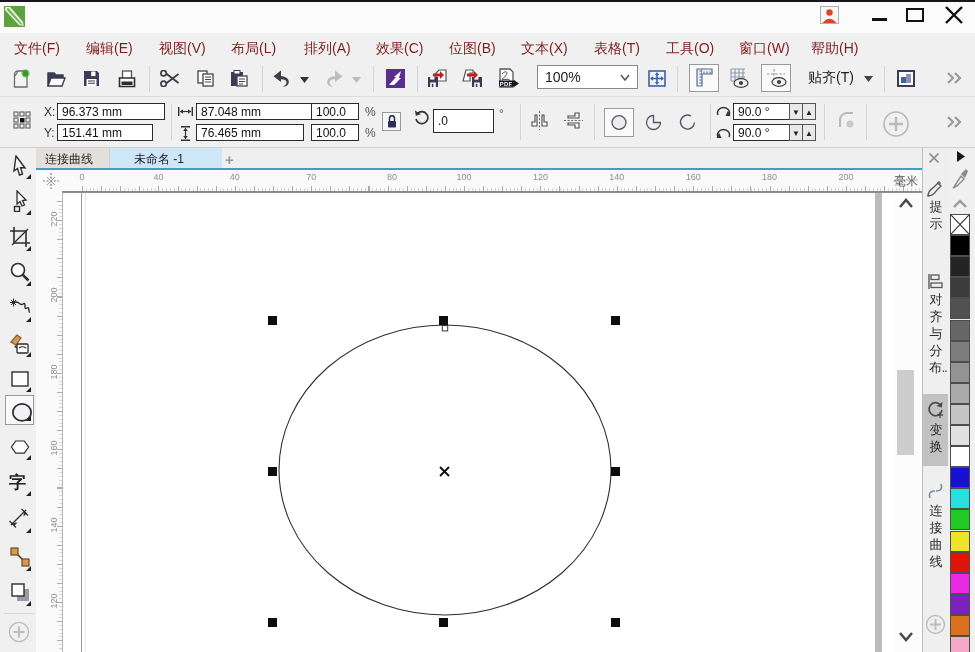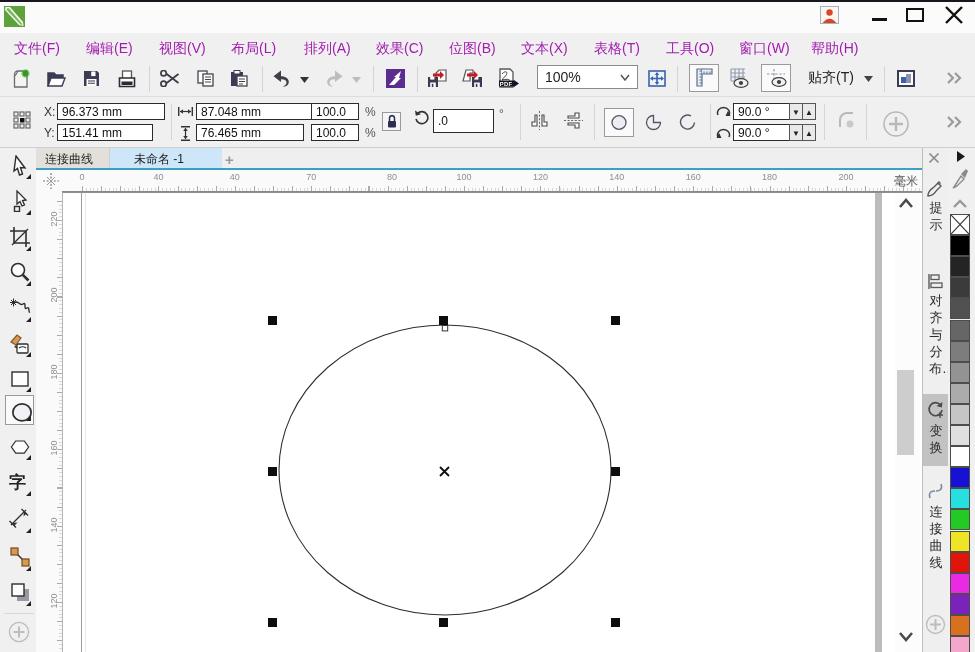--- a/index.html
+++ b/index.html
@@ -11,21 +11,21 @@
 
 #titlebar { left:0; top:0; width:975px; height:33px; background:#fbfbfb; border-top:2px solid #16161f; }
 #title-text { left:31px; top:9px; font-size:13.5px; color:#161616; }
 #avatar { left:820px; top:6px; width:19px; height:18px; border:1px solid #9eb4c0; background:#fdf5ef; }
 #btn-min { left:872px; top:18px; width:15px; height:3px; background:#111; }
 #btn-max { left:906px; top:8px; width:18px; height:14px; border:2px solid #111; background:transparent; }
 #btn-close { left:944px; top:6px; width:20px; height:18px; }
 
 
 #menubar { left:0; top:35px; width:975px; height:26px; background:#f0f0f0; }
-.mi { position:absolute; top:5px; font-size:14px; color:#a21caf; }
+.mi { position:absolute; top:5px; font-size:14px; color:#7f1d1d; }
 
 
 #toolbar { left:0; top:61px; width:975px; height:36px; background:#f0f0f0; border-bottom:1px solid #dddddd;}
 .tsep { position:absolute; top:66px; width:1px; height:26px; background:#d4d4d4; }
 
 
 #propbar { left:0; top:97px; width:975px; height:51px; background:#f0f0f0; border-bottom:1px solid #cfcfcf; }
 .pfield { position:absolute; height:17px; background:#fff; border:1px solid #2b2b2b; font-size:12px; color:#111; padding:1px 0 0 4px; }
 .plabel { position:absolute; font-size:12px; color:#333; }
 .psep { position:absolute; top:104px; width:1px; height:36px; background:#d4d4d4; }
@@ -69,21 +69,21 @@
 #pageline { left:81px; top:193px; width:1px; height:459px; background:#9b9b9b; }
 #pageline2 { left:85px; top:193px; width:1px; height:459px; background:#e8e8e8; }
 #rightband { left:875px; top:193px; width:7px; height:459px; background:#bcbcbc; }
 
 
 #vscroll { left:895px; top:193px; width:25px; height:459px; background:#fcfcfc; }
 #vthumb { left:897px; top:370px; width:17px; height:85px; background:#cdcdcd; }
 
 
 #docker { left:922px; top:148px; width:26px; height:504px; background:#efefef; border-left:1px solid #bdbdbd; }
-.dtxt { position:absolute; left:929px; width:14px; font-size:13px; line-height:17px; color:#2b2b2b; word-break:break-all; text-align:center; }
+.dtxt { position:absolute; left:929px; width:14px; font-size:13px; line-height:17px; color:#2b2b2b; word-break:break-all; text-align:center;font-family:Liberation Mono, monospace; }
 #dock-active { position:absolute; left:923px; top:394px; width:25px; height:72px; background:#c2c2c2; }
 
 
 #palette { left:948px; top:148px; width:27px; height:504px; background:#f0f0f0; }
 .sw { position:absolute; left:950px; width:20px; height:21.1px; border:1px solid #4d4d4d; overflow:hidden; }
 </style>
 </head>
 <body>
 <div id="app">
 

